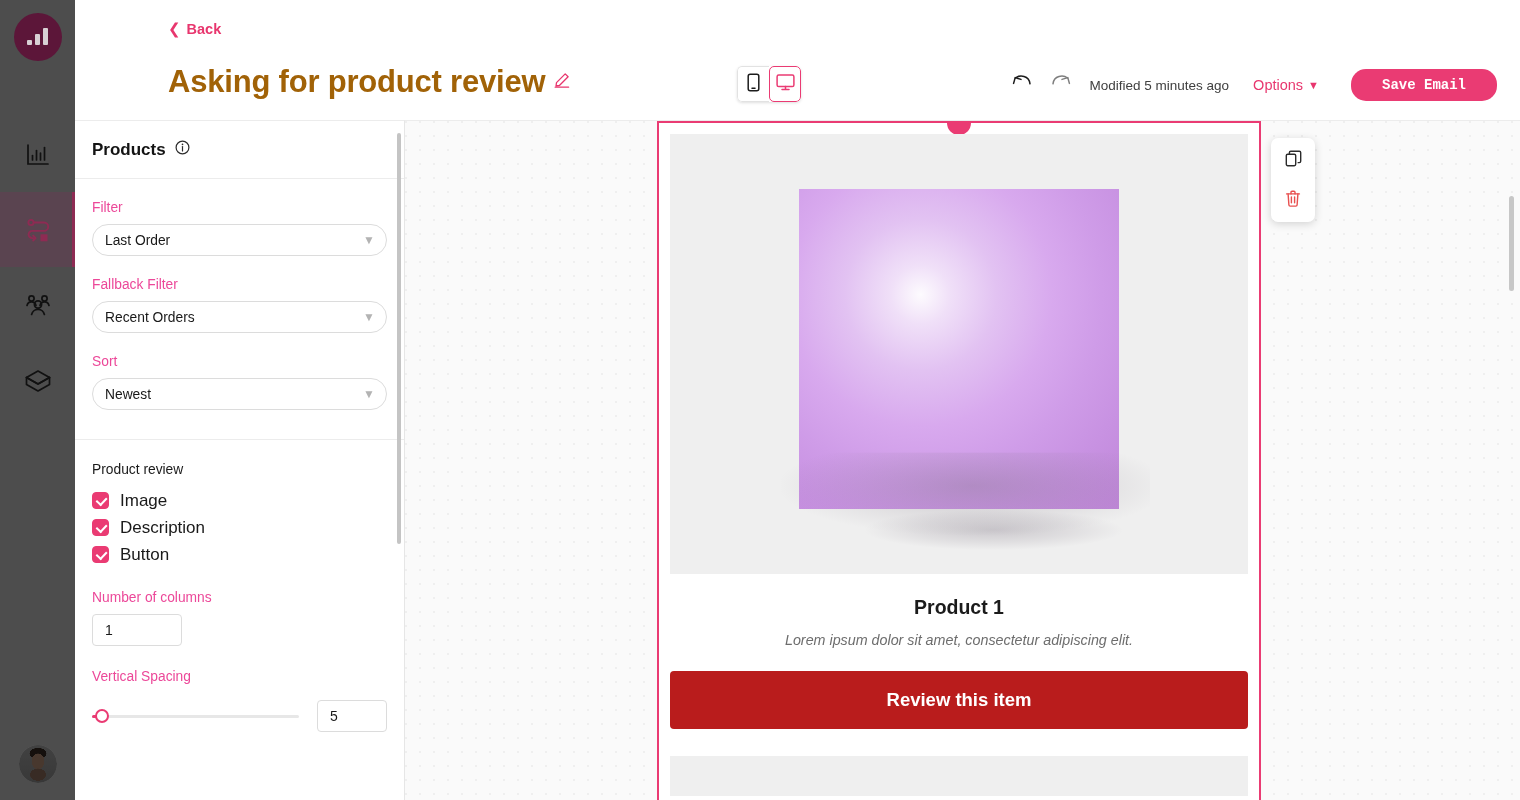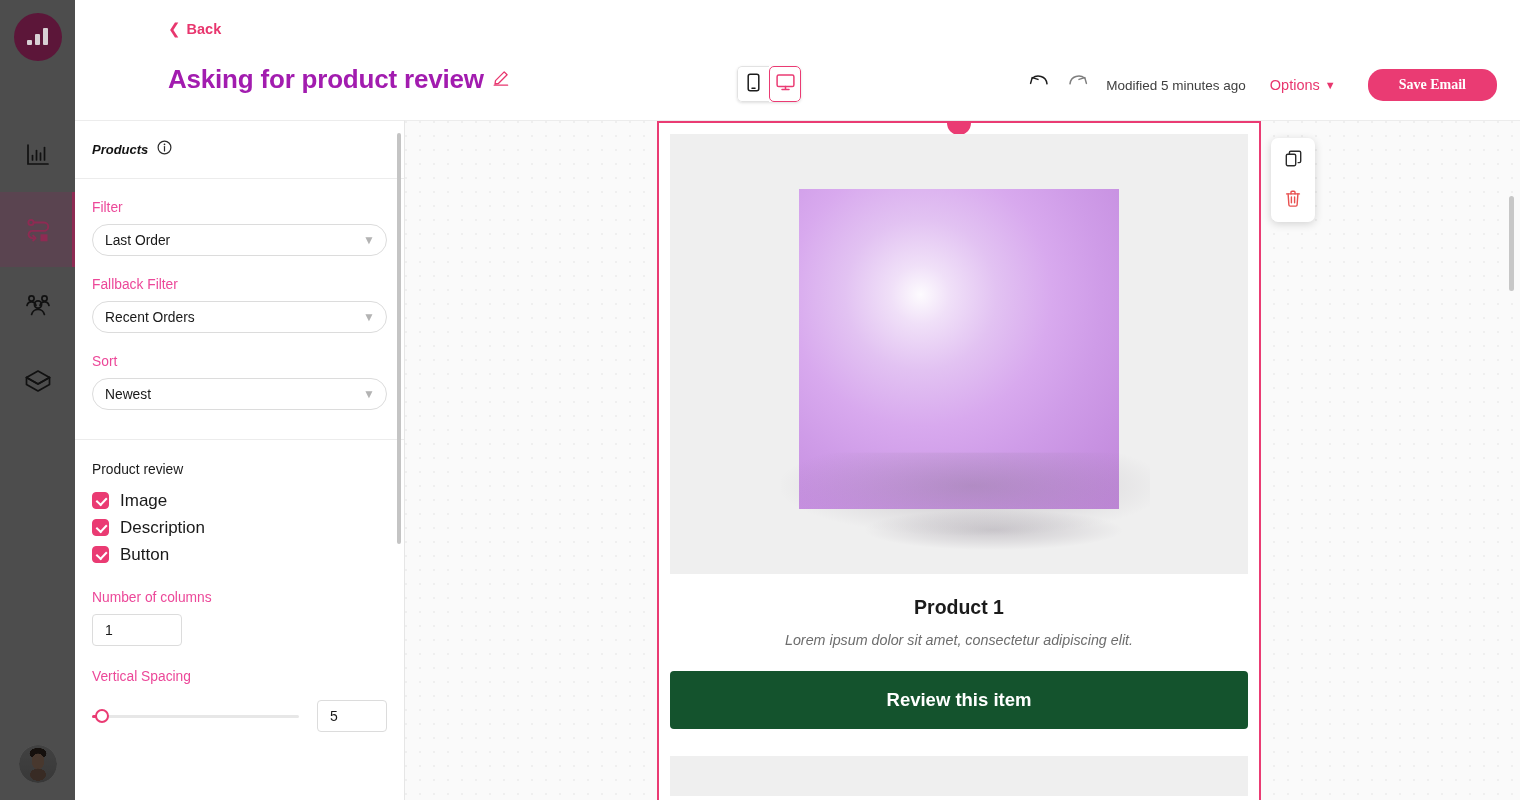--- a/index.html
+++ b/index.html
@@ -65,21 +65,21 @@
 
   
   .topbar { height: 120px; position: relative; background: #fff; flex: 0 0 120px; }
   .back {
     position: absolute; left: 93px; top: 21px;
     display: flex; align-items: center; gap: 6px;
     color: #e8366e; font-size: 14.5px; font-weight: 700; cursor: pointer;
   }
   .back .chev { font-size: 15px; font-weight: 400; line-height: 1; margin-top: -1px;}
   .title-row { position: absolute; left: 93px; top: 64px; display: flex; align-items: center; gap: 9px; }
-  .title { font-size: 26px; font-weight: 700; color: #a21caf; letter-spacing: -0.2px; }
+  .title { font-size: 31px; font-weight: 700; color: #a16207; letter-spacing: -0.2px; }
   .pencil { cursor: pointer; display: block; }
 
   .device-toggle {
     position: absolute; left: 662px; top: 66px;
     display: flex; border-radius: 5px; overflow: hidden;
     box-shadow: 0 1px 3px rgba(0,0,0,.13);
     background: #fff;
   }
   .dev-btn {
     width: 32px; height: 36px; display: flex; align-items: center; justify-content: center;
@@ -90,37 +90,37 @@
   .dev-btn.sel { border: 1.6px solid #ea3b73; border-radius: 5px; }
 
   .tools { position: absolute; right: 23px; top: 68px; display: flex; align-items: center; gap: 0; }
   .icon-btn { width: 38px; height: 34px; display: flex; align-items: center; justify-content: center; cursor: pointer; }
   .modified { font-size: 13.5px; color: #404040; margin-left: 10px; margin-right: 24px; white-space: nowrap; }
   .options { color: #e8366e; font-size: 14.5px; display: flex; align-items: center; gap: 5px; cursor: pointer; margin-right: 32px; }
   .options .cv { font-size: 11px; }
   .save-btn {
     background: #ea3b73; color: #fff; border: none; border-radius: 15px;
     padding: 0 31px; height: 32px; font-size: 14px; font-weight: 700;
-    font-family: Liberation Serif, serif; cursor: pointer; white-space: nowrap;
+    font-family: Liberation Mono, monospace; cursor: pointer; white-space: nowrap;
   }
 
   
   .body { flex: 1 1 auto; display: flex; min-height: 0; position: relative; }
 
   
   .panel {
     width: 330px; flex: 0 0 330px; background: #fff;
     border-top: 1px solid #ececec; border-right: 1px solid #e6e6e6;
     position: relative; overflow: hidden;
   }
   .panel-head {
     height: 58px; display: flex; align-items: center; gap: 9px;
     padding-left: 17px; border-bottom: 1px solid #ececec;
   }
-  .panel-head .ph-title { font-size: 13px; font-weight: 700; color: #141414; font-style: italic; }
+  .panel-head .ph-title { font-size: 17px; font-weight: 700; color: #141414; }
   .panel-body { padding: 0 17px; }
   .field { padding-top: 21px; }
   .flabel { font-size: 13.8px; color: #ec4899; margin-bottom: 9px; }
   .select {
     height: 32px; border: 1px solid #dcdcdc; border-radius: 16px; background: #fff;
     display: flex; align-items: center; justify-content: space-between;
     padding: 0 11px 0 12px; font-size: 13.8px; color: #191919; cursor: pointer;
   }
   .select .cv { color: #b3b3b3; font-size: 12px; }
   .divider { height: 1px; background: #ececec; margin: 29px -17px 0 -17px; }
@@ -198,21 +198,21 @@
       radial-gradient(circle at 34% 30%, #fdfaff 0%, #f3e4fb 10%, #e7cbf6 24%, #dcb5f1 40%, #d3a4ea 58%, #cb97e3 76%, #c289da 100%);
   }
   .sphere::after {
     content:""; position:absolute; left:-6%; bottom:-9%; width:116%; height:26%;
     background: radial-gradient(ellipse at 52% 40%, rgba(125,115,130,0.34) 0%, rgba(125,115,130,0.14) 42%, rgba(0,0,0,0) 72%);
     z-index:-1;
   }
   .prod-title { text-align: center; font-size: 19.5px; font-weight: 700; color: #1b1b1b; margin-top: 22px; }
   .prod-desc { text-align: center; font-size: 14.3px; font-style: italic; color: #6d6d6d; margin-top: 13px; }
   .prod-btn {
-    margin: 23px 0 0 0; height: 58px; background: #14532d; border-radius: 4px;
+    margin: 23px 0 0 0; height: 58px; background: #b91c1c; border-radius: 4px;
     display: flex; align-items: center; justify-content: center;
     color: #fff; font-size: 18.5px; font-weight: 700; cursor: pointer;
   }
   .prod-img-2 { margin-top: 27px; height: 40px; background: #efefef; }
 
   .float-tools {
     position: absolute; left: 866px; top: 17px;
     width: 44px; background: #fff; border-radius: 7px;
     box-shadow: 0 2px 9px rgba(0,0,0,.16);
     padding: 8px 0; display: flex; flex-direction: column; align-items: center; gap: 12px;

